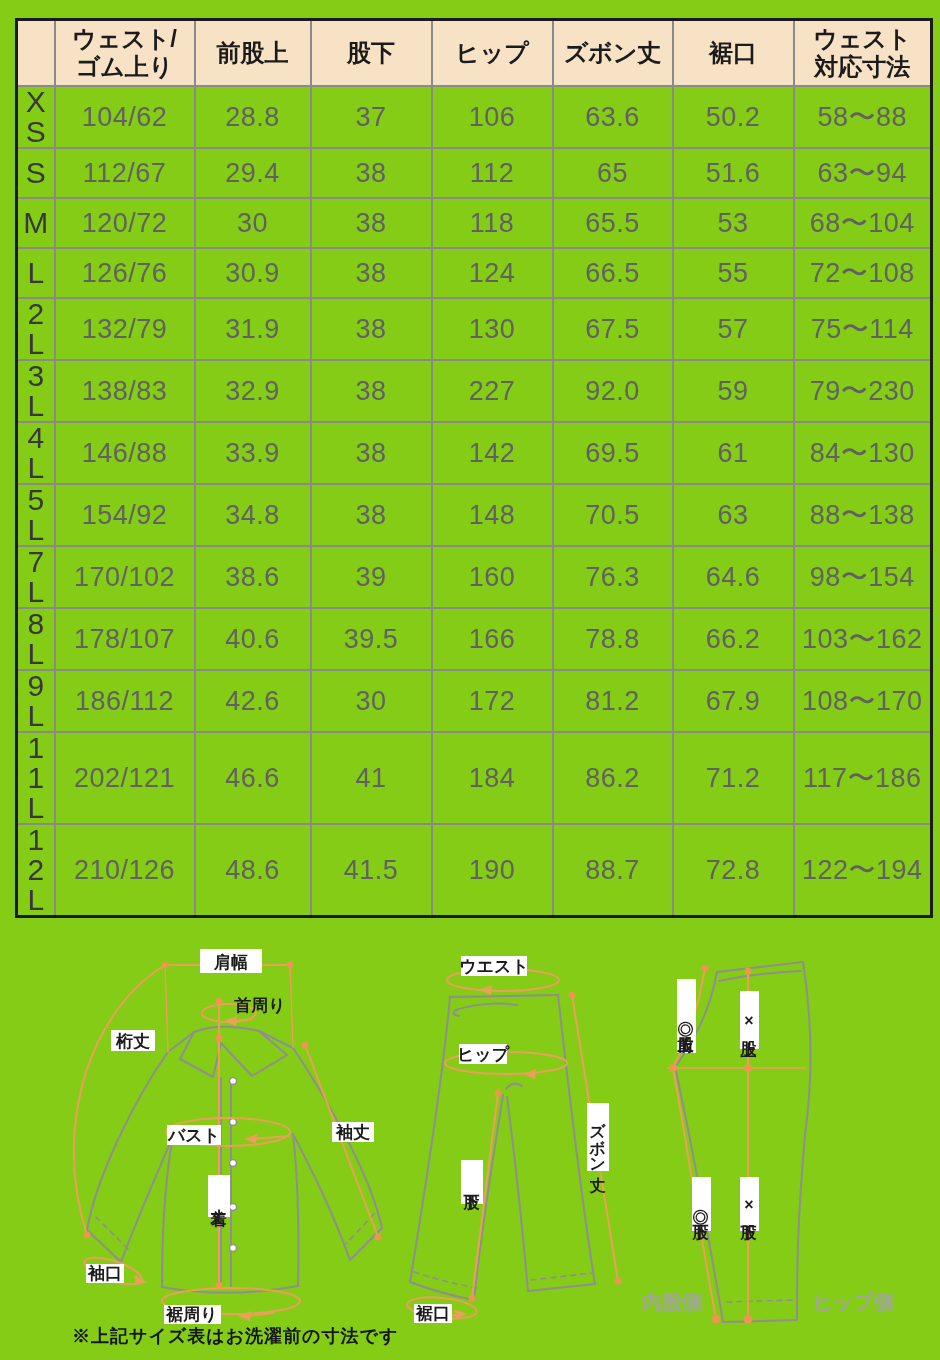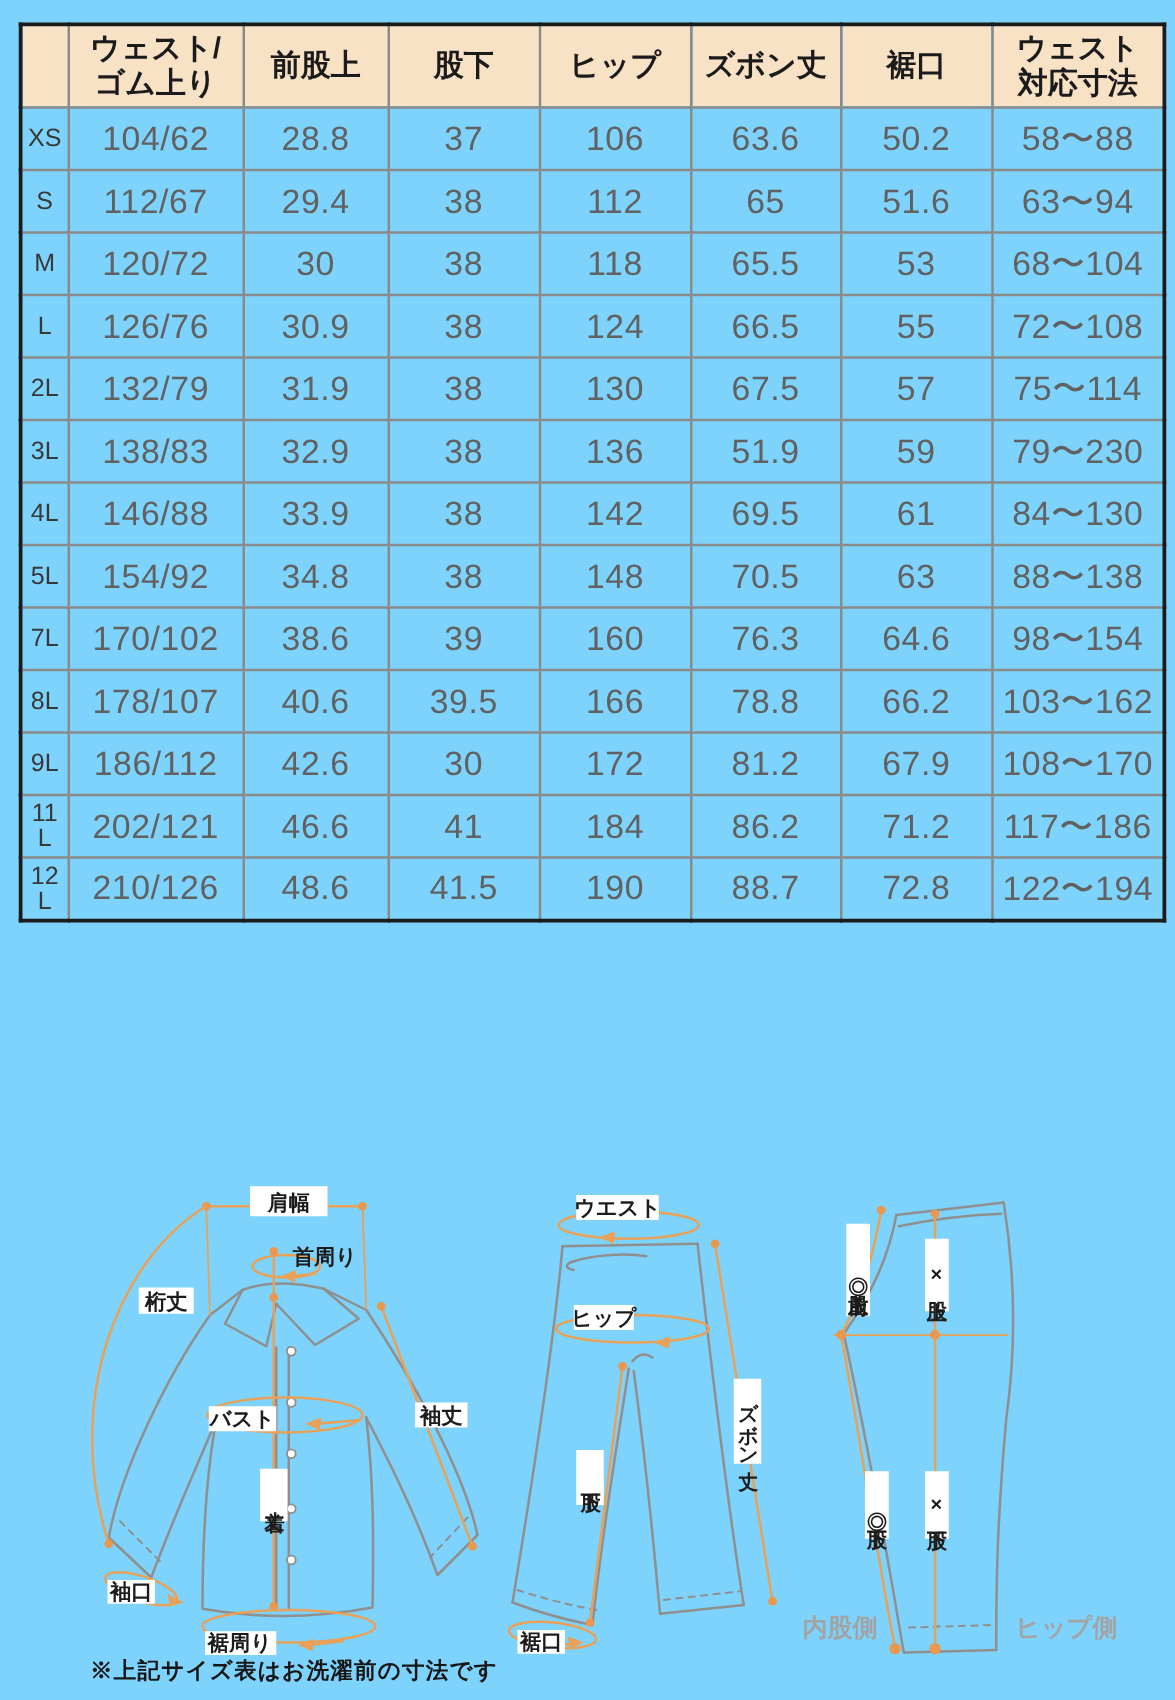--- a/index.html
+++ b/index.html
@@ -1,38 +1,38 @@
 <!DOCTYPE html>
 <html><head>
 <meta charset="utf-8">
 <style>
   html,body { margin:0; padding:0; background:#ffffff; }
   .container {
-    position:relative; width:940px; height:1360px; background:#7dd3fc;
+    position:relative; width:940px; height:1360px; background:#84cc16;
     font-family:"Liberation Sans", sans-serif; overflow:hidden;
   }
   
   .size-table {
     position:absolute; left:15px; top:18px;
     border-collapse:collapse; table-layout:fixed; width:915px;
     border:3px solid #1b1b1b;
   }
   .size-table th, .size-table td {
     border:2px solid #8a8a8a; text-align:center; vertical-align:middle;
     overflow:hidden;
   }
   .size-table thead th {
     background:#f8e2c6; height:64px; font-size:24px; font-weight:600;
     color:#1b1b1b; line-height:1.18; padding:0 2px;
   }
   .size-table thead th.hdr-first { padding:0 6px; }
   .size-table thead th.hdr-last  { padding:0 13px;margin-top:20px; }
   .size-table tbody tr { height:50px; }
   .size-table tbody th.size-cell {
-    font-size:20px; font-weight:500; color:#383838; line-height:1.0;
+    font-size:30px; font-weight:500; color:#383838; line-height:1.0;
     padding:0 4px; word-break:break-all;
   }
   .size-table tbody td {
     font-size:27px; font-weight:400; color:#616161; letter-spacing:0.5px;
   }
   
   .diagrams { position:absolute; left:0; top:935px; }
   .garment path { fill:none; stroke:#8f8f8f; stroke-width:2; stroke-linecap:round; stroke-linejoin:round; }
   .garment path.dashed { stroke-dasharray:5 5; stroke-width:1.6; }
   .garment .button { fill:#fff; stroke:#8f8f8f; stroke-width:1.5; }
@@ -127,22 +127,22 @@
           <td>130</td>
           <td>67.5</td>
           <td>57</td>
           <td>75〜114</td>
         </tr>
         <tr>
           <th class="size-cell">3L</th>
           <td>138/83</td>
           <td>32.9</td>
           <td>38</td>
-          <td>136</td>
-          <td>51.9</td>
+          <td>227</td>
+          <td>92.0</td>
           <td>59</td>
           <td>79〜230</td>
         </tr>
         <tr>
           <th class="size-cell">4L</th>
           <td>146/88</td>
           <td>33.9</td>
           <td>38</td>
           <td>142</td>
           <td>69.5</td>

